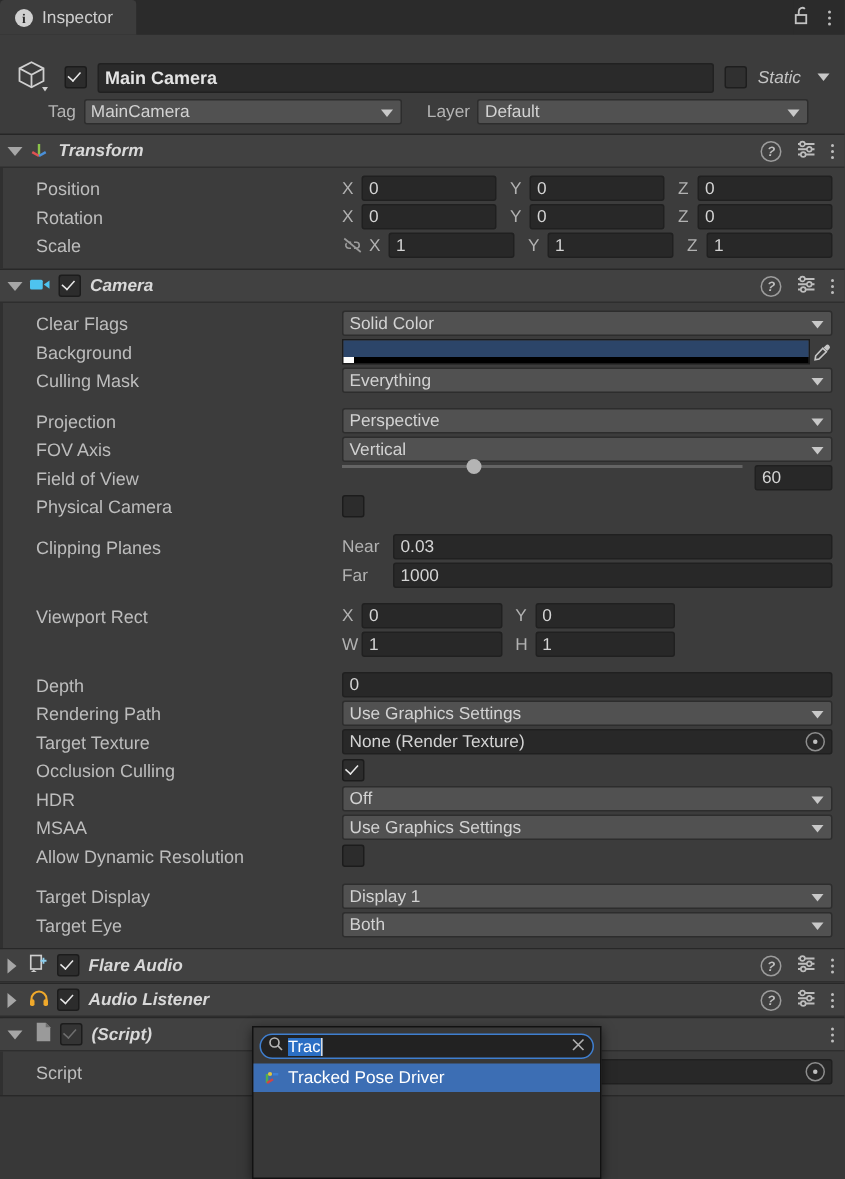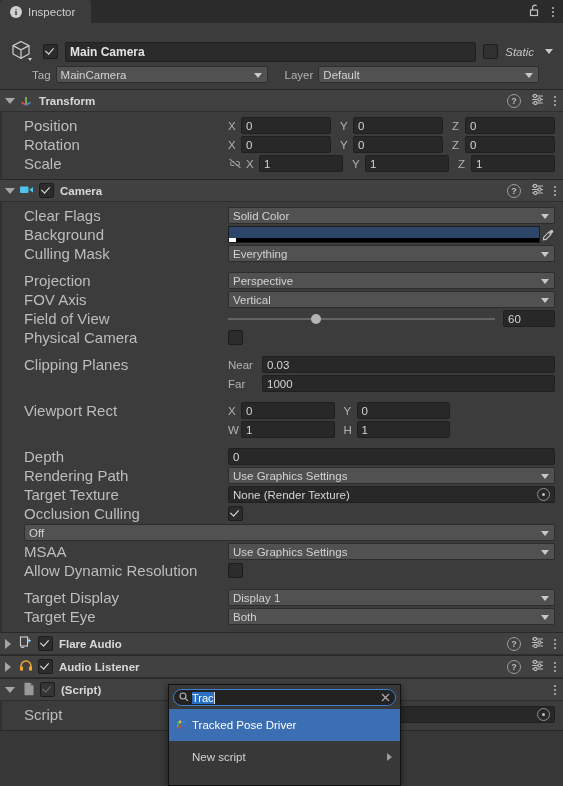--- a/index.html
+++ b/index.html
@@ -77,20 +77,21 @@
   
   .comp {
     background: #3c3c3c; border-bottom: 1px solid #282828;
     position: relative;
   }
   .comp-head {
     height: 21px; display: flex; align-items: center;
     background: #414141; padding-left: 5px;
     border-bottom: 1px solid #2e2e2e;
     position: relative;
+    font-style: italic;
   }
   .foldout {
     width: 0; height: 0; flex: none;
     border-left: 5px solid transparent; border-right: 5px solid transparent;
     border-top: 6px solid #a6a6a6; margin-right: 4px;
   }
   .foldout.closed {
     border-top: 5px solid transparent; border-bottom: 5px solid transparent;
     border-left: 6px solid #a6a6a6; border-right: 0;
   }
@@ -119,21 +120,21 @@
   }
   .chk.dim::after { border-color: #6f6f6f; }
   .chk.dim { background: #343434; }
 
   
   .body { padding: 4px 8px 6px 0; }
   .row {
     display: flex; align-items: center; height: 19px;
     padding-left: 24px; box-sizing: border-box;
   }
-  .row .lbl { width: 204px; color: #bdbdbd; font-size: 15px; flex: none; }
+  .row .lbl { width: 204px; color: #bdbdbd; font-size: 12px; flex: none; }
   .fld {
     background: #282828; border: 1px solid #202020; border-radius: 2px;
     height: 17px; color: #d4d4d4; font-size: 11.5px;
     padding: 0 4px; display: flex; align-items: center; box-sizing: border-box;
   }
   .axis { color: #b2b2b2; font-size: 11.5px; width: 13px; flex: none; }
   .vec { display: flex; align-items: center; gap: 0px; flex: 1; }
   .vec .fld { flex: 1; margin-right: 9px; }
   .vec .fld:last-child { margin-right: 0; }
   .spacer { height: 8px; }
@@ -155,21 +156,21 @@
     border: 1px solid #1c1c1c; box-sizing: border-box;
     display: flex; flex-direction: column;
   }
   .color-main { flex: 1; }
   .color-alpha { height: 4px; background: #000; position: relative; }
   .color-alpha::before {
     content: ""; position: absolute; left: 0; top: 0; bottom: 0; width: 7px; background: #fff;
   }
   .eyedrop { width: 15px; flex: none; display: flex; align-items: center; justify-content: center; }
 
-  .slider-wrap { flex: 1; display: flex; align-items: center; }
+  .slider-wrap { flex: 1; display: flex; align-items: flex-start; }
   .slider-track {
     flex: 1; height: 2px; background: #646464; position: relative; margin-right: 8px;
   }
   .slider-knob {
     position: absolute; top: 50%; width: 10px; height: 10px; border-radius: 50%;
     background: #b4b4b4; margin-top: -5px; margin-left: -5px;
   }
   .num-fld {
     width: 52px; flex: none; background: #282828; border: 1px solid #202020;
     border-radius: 2px; height: 17px; color: #d4d4d4; font-size: 11.5px;
@@ -194,21 +195,21 @@
     padding: 0 0px; margin-left: 3px; flex: 1;
     border-right: 1px solid #dcdcdc; padding-right: 0;
     display: inline-block; max-width: fit-content;
   }
   .search-fill { flex: 1; }
   .popup-title {
     text-align: center; font-weight: bold; color: #d8d8d8;
     font-size: 11.5px; padding: 3px 0 4px 0;
   }
   .popup-item {
-    height: 32px; display: flex; align-items: center;
+    height: 19px; display: flex; align-items: center;
     padding-left: 7px; color: #d2d2d2; font-size: 11.5px;
     position: relative;
   }
   .popup-item.sel { background: #3c6eb4; color: #ffffff; }
   .popup-item .chev {
     position: absolute; right: 8px; width: 0; height: 0;
     border-top: 4px solid transparent; border-bottom: 4px solid transparent;
     border-left: 5px solid #9a9a9a;
   }
   .left-strip {
@@ -493,20 +494,21 @@
           <span class="obj-dot"></span>
         </span>
       </div>
 
       <div class="row">
         <span class="lbl">Occlusion Culling</span>
         <span class="chk on"></span>
       </div>
 
       <div class="row">
+        <span class="lbl">HDR</span>
         <span class="dropdown dd-wide">
           <span>Off</span>
           <span class="caret"></span>
         </span>
       </div>
 
       <div class="row">
         <span class="lbl">MSAA</span>
         <span class="dropdown dd-wide">
           <span>Use Graphics Settings</span>
@@ -654,20 +656,15 @@
       <span class="script-icon-mini">
         <svg width="12" height="12" viewBox="0 0 12 12">
             <path d="M2 9 L2 3" stroke="#4fae4f" stroke-width="1.6"></path>
             <path d="M2 9 L6 6.5" stroke="#d04545" stroke-width="1.6"></path>
             <path d="M6 3.2 L9.5 3.2" stroke="#3d7fd6" stroke-width="1.6"></path>
             <circle cx="4" cy="3" r="1.4" fill="#e0c341"></circle>
           </svg>
       </span>
       <span>Tracked Pose Driver</span>
     </div>
-    <div class="popup-item">
-      <span style="width:16px;display:inline-block"></span>
-      <span>New script</span>
-      <span class="chev"></span>
-    </div>
   </div>
 
 </div>
 
 </body></html>

